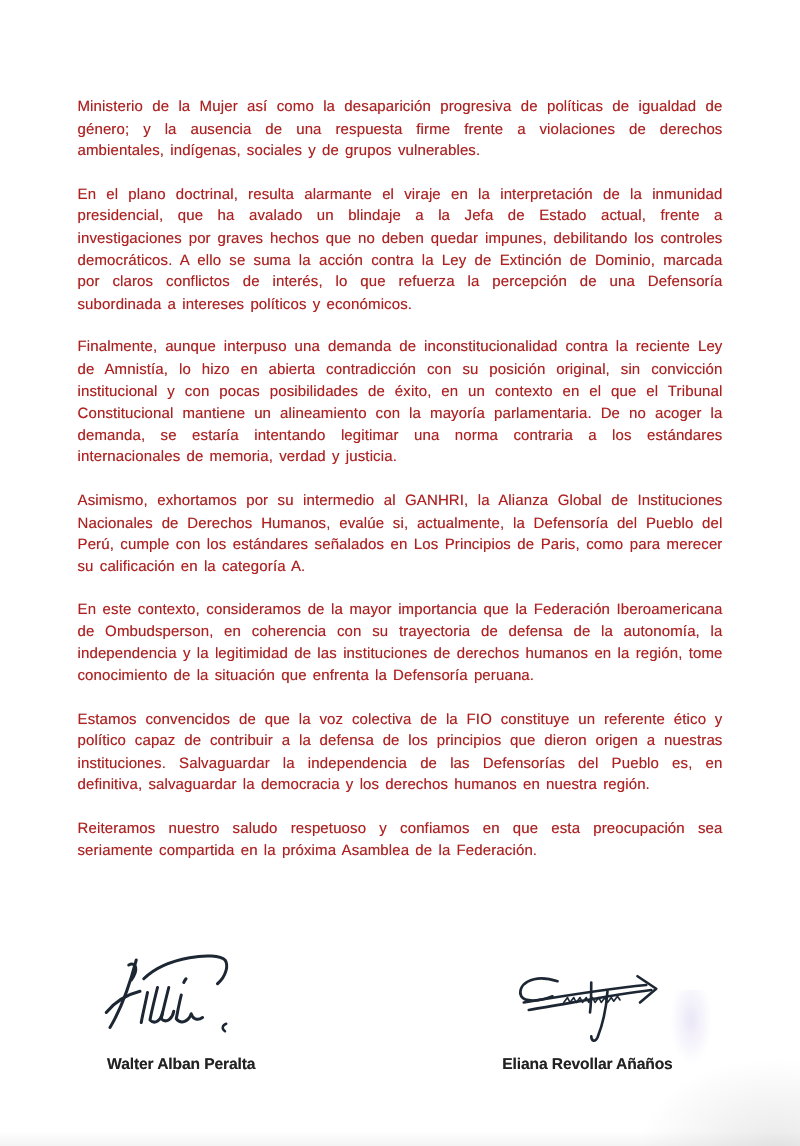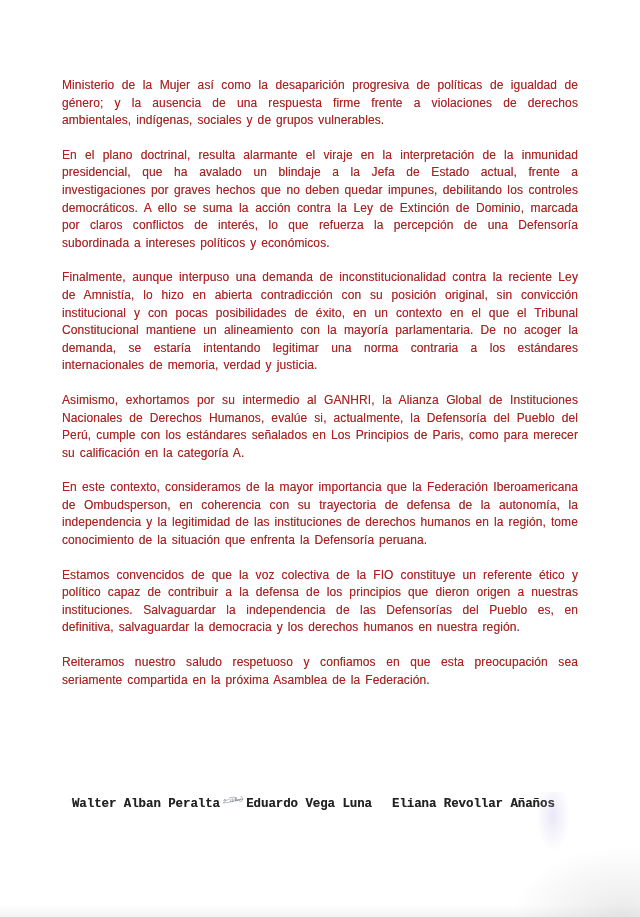--- a/index.html
+++ b/index.html
@@ -31,23 +31,23 @@
   }
   .signatures{
     position:absolute;
     left:0; top:742px;
     width:640px; height:118px;
   }
   .sig-col{
     position:absolute;
     top:0; height:116px;
     display:flex;
-    flex-direction:row;
+    flex-direction:column;
+    justify-content:flex-end;
     align-items:center;
-    font-family:Liberation Mono, monospace;
   }
   .sig-col.walter{ left:70px;  width:150px; }
   .sig-col.eduardo{ left:222px; width:150px; }
   .sig-col.eliana{ left:392px; width:156px; }
   .sig-art{ display:block; }
   .sig-art path{ fill:none; stroke:#1c2733; stroke-linecap:round; stroke-linejoin:round; }
   .sig-name{
     margin-top:7px;
     font-size:12.5px;
     font-weight:bold;
@@ -103,36 +103,20 @@
           <path d="M64,37 C 62,45 61,51 60,56 C 64,61 70,58 72,52 C 73,56 77,58 81,55"></path>
           <path d="M66,27 C 66.6,25.8 67.2,24.8 67.8,24"></path>
         </g>
         <g stroke-width="2">
           <path d="M100,60 C 97,61 96,64 99,66"></path>
         </g>
       </svg>
       <div class="sig-name">Walter Alban Peralta</div>
     </div>
 
-    <div class="sig-col eduardo">
-      <svg class="sig-art" width="130" height="50" viewBox="0 0 130 50">
-        <g stroke-width="1.7">
-          <path d="M18,28 C 10,33 6,28 12,23 C 18,18 24,22 19,29 C 16,33 11,36 8,38"></path>
-          <path d="M8,41 C 35,39 72,30 113,20"></path>
-          <path d="M26,27 C 31,20 35,23 39,21"></path>
-          <path d="M41,13 C 52,10 63,10 72,11"></path>
-          <path d="M49,20 C 47,26 46,31 45,35"></path>
-          <path d="M58,18 C 56,24 55,29 54,33 C 58,35 62,30 64,24"></path>
-          <path d="M74,15 C 69,17 68,26 72,27 C 76,27 78,18 76,11 C 75,17 75,24 76,30"></path>
-          <path d="M82,22 C 81,27 82,30 86,28 C 89,26 90,22 91,20 C 90,25 91,28 95,26 C 98,24 100,20 101,17"></path>
-          <path d="M102,6 C 112,10 114,21 106,31 C 102,35 97,35 95,33"></path>
-        </g>
-      </svg>
-      <div class="sig-name">Eduardo Vega Luna</div>
-    </div>
 
     <div class="sig-col eliana">
       <svg class="sig-art" width="126" height="62" viewBox="0 0 126 62">
         <g stroke-width="2.1">
           <path d="M39,10 C 18,3 6,14 10,22 C 13,27 25,26 35,22"></path>
           <path d="M12,27 C 42,22 78,16 110,13"></path>
           <path d="M16,33 C 47,28 82,21 114,17"></path>
           <path d="M66,11 C 66,20 66,28 65,35"></path>
           <path d="M79,18 C 78,32 75,45 71,55 C 69,59 66,58 66,54"></path>
           <path d="M103,6 L118,16 L105,27"></path>

